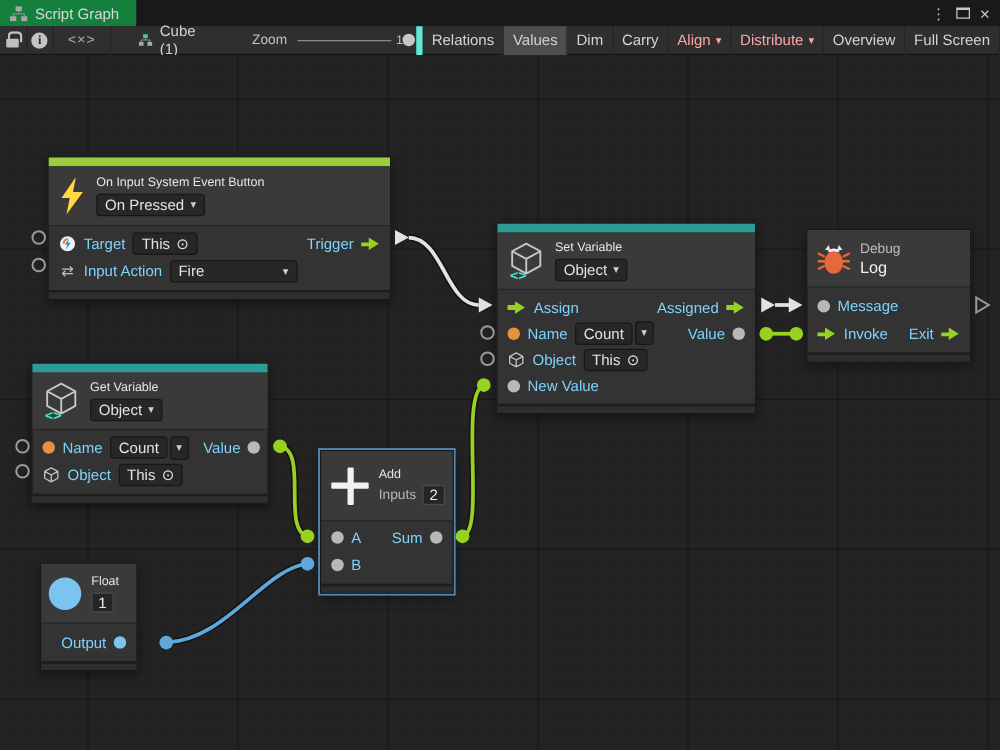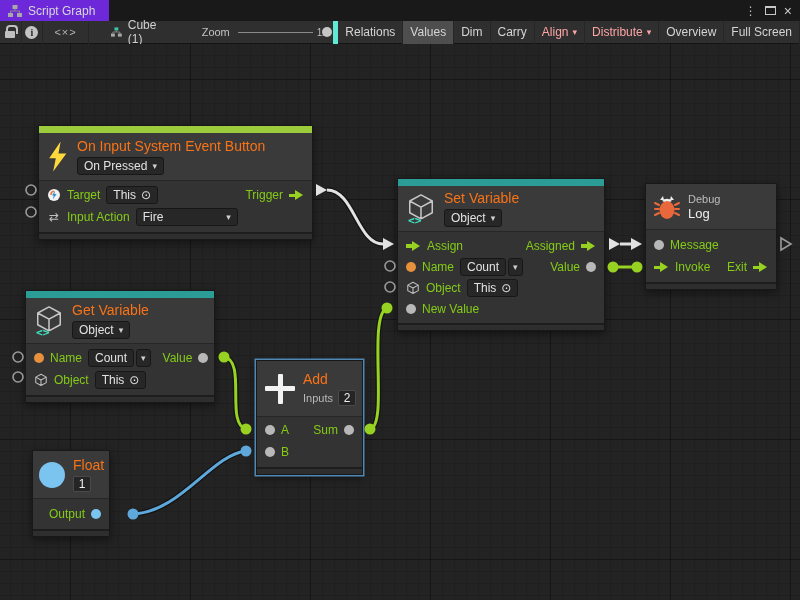--- a/index.html
+++ b/index.html
@@ -2,21 +2,21 @@
 <html><head>
 <meta charset="utf-8">
 <style>
   * { margin:0; padding:0; box-sizing:border-box; }
   html,body { width:800px; height:600px; background:#111; }
   body { font-family:"Liberation Sans","DejaVu Sans",sans-serif; }
   #window { position:relative; width:800px; height:600px; overflow:hidden; background:#232323; }
 
   
   .tabbar { position:absolute; left:0; top:0; width:800px; height:21px; background:#191919; display:flex; align-items:stretch; }
-  .tab { display:flex; align-items:center; gap:6px; background:#6d28d9; padding:0 14px 0 8px; height:21px; }
+  .tab { display:flex; align-items:center; gap:6px; background:#15803d; padding:0 14px 0 8px; height:21px; }
   .tab-title { color:#d8d8d8; font-size:12px; }
   .winctrls { margin-left:auto; display:flex; align-items:center; gap:8px; padding-right:8px; color:#bdbdbd; }
   .kebab { font-size:12px; color:#bdbdbd; line-height:1; }
   .maxbox { width:11px; height:9px; border:1.5px solid #c8c8c8; border-top-width:2.5px; }
   .closex { font-size:14px; color:#c8c8c8; line-height:1; }
 
   
   .toolbar { position:absolute; left:0; top:21px; width:800px; height:23px; background:#2f2f2f; border-bottom:1px solid #141414; display:flex; align-items:center; }
   .tbtn { height:23px; display:flex; align-items:center; justify-content:center; color:#d4d4d4; font-size:12px; padding:0 7px; border-right:1px solid #262626; white-space:nowrap; }
   .tbtn.first { border-left:5px solid #5eead4; }
@@ -47,25 +47,25 @@
     background-position:70px 35px,70px 35px,10px 11px,10px 11px; }
 
   
   .node { position:absolute; background:#333333; border:1px solid #181818; box-shadow:0 3px 8px rgba(0,0,0,0.45); }
   .node.selected { box-shadow:0 0 0 1.5px #4f87b5, 0 3px 8px rgba(0,0,0,0.45); }
   .colorbar { height:7px; }
   .bar-green { background:#9ccb3b; }
   .bar-teal { background:#2b9c96; }
   .nhead { background:#3a3a3a; border-bottom:1px solid #262626; display:flex; align-items:center; gap:8px; padding:6px 8px; }
   .nhead .titles { display:flex; flex-direction:column; gap:3px; align-items:flex-start; }
-  .ntitle { color:#f97316; font-size:14px; white-space:nowrap; }
+  .ntitle { color:#e5e5e5; font-size:10px; white-space:nowrap; }
   .nsub { color:#b8b8b8; font-size:11px; }
   .nbody { padding:3px 0 4px 0; }
   .nrow { height:22px; display:flex; align-items:center; gap:6px; padding:0 8px; }
-  .nrow .rlabel { color:#84cc16; font-size:12px; white-space:nowrap; }
+  .nrow .rlabel { color:#7dd3fc; font-size:12px; white-space:nowrap; }
   .spacer { flex:1; }
   .nfooter { height:7px; background:#2e2e2e; border-top:2px solid #1d1d1d; }
 
   
   .field { background:#272727; border:1px solid #171717; border-radius:3px; color:#e2e2e2; font-size:12px; padding:1px 6px; display:flex; align-items:center; gap:5px; white-space:nowrap; }
   .field .dd { font-size:9px; color:#cfcfcf; }
   .numfield { background:#252525; border:1px solid #4a4a4a; border-radius:2px; color:#ededed; font-size:12px; min-width:18px; text-align:center; padding:0 3px; }
   .split { display:flex; gap:2px; align-items:center; }
   .split .ddbox { background:#272727; border:1px solid #171717; border-radius:3px; color:#cfcfcf; font-size:9px; padding:3px 4px; }
   .tgt { font-size:12px; }

